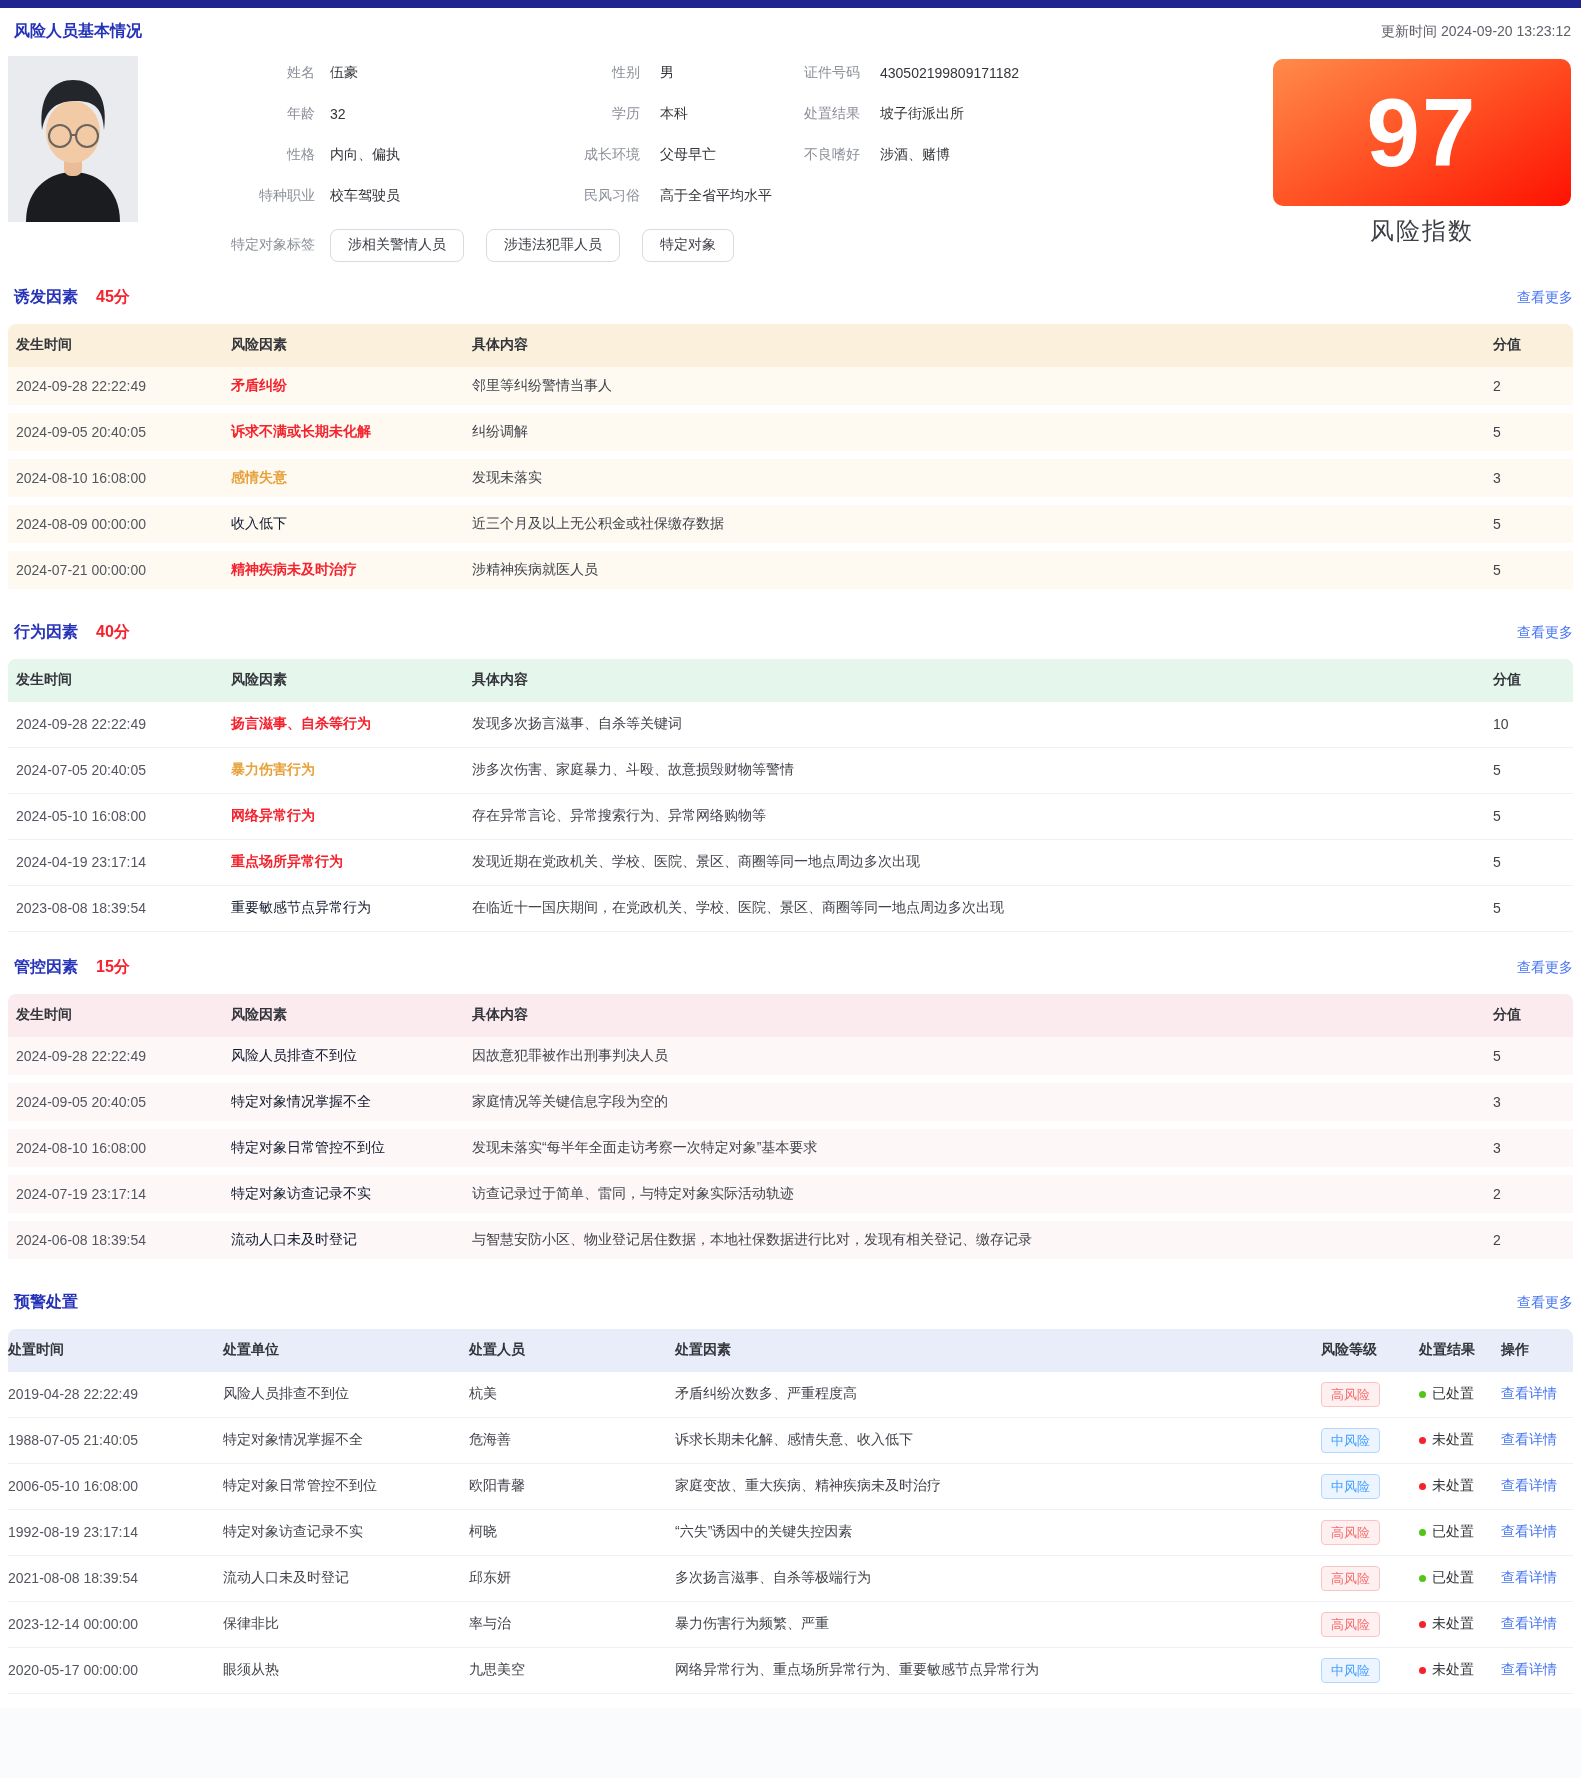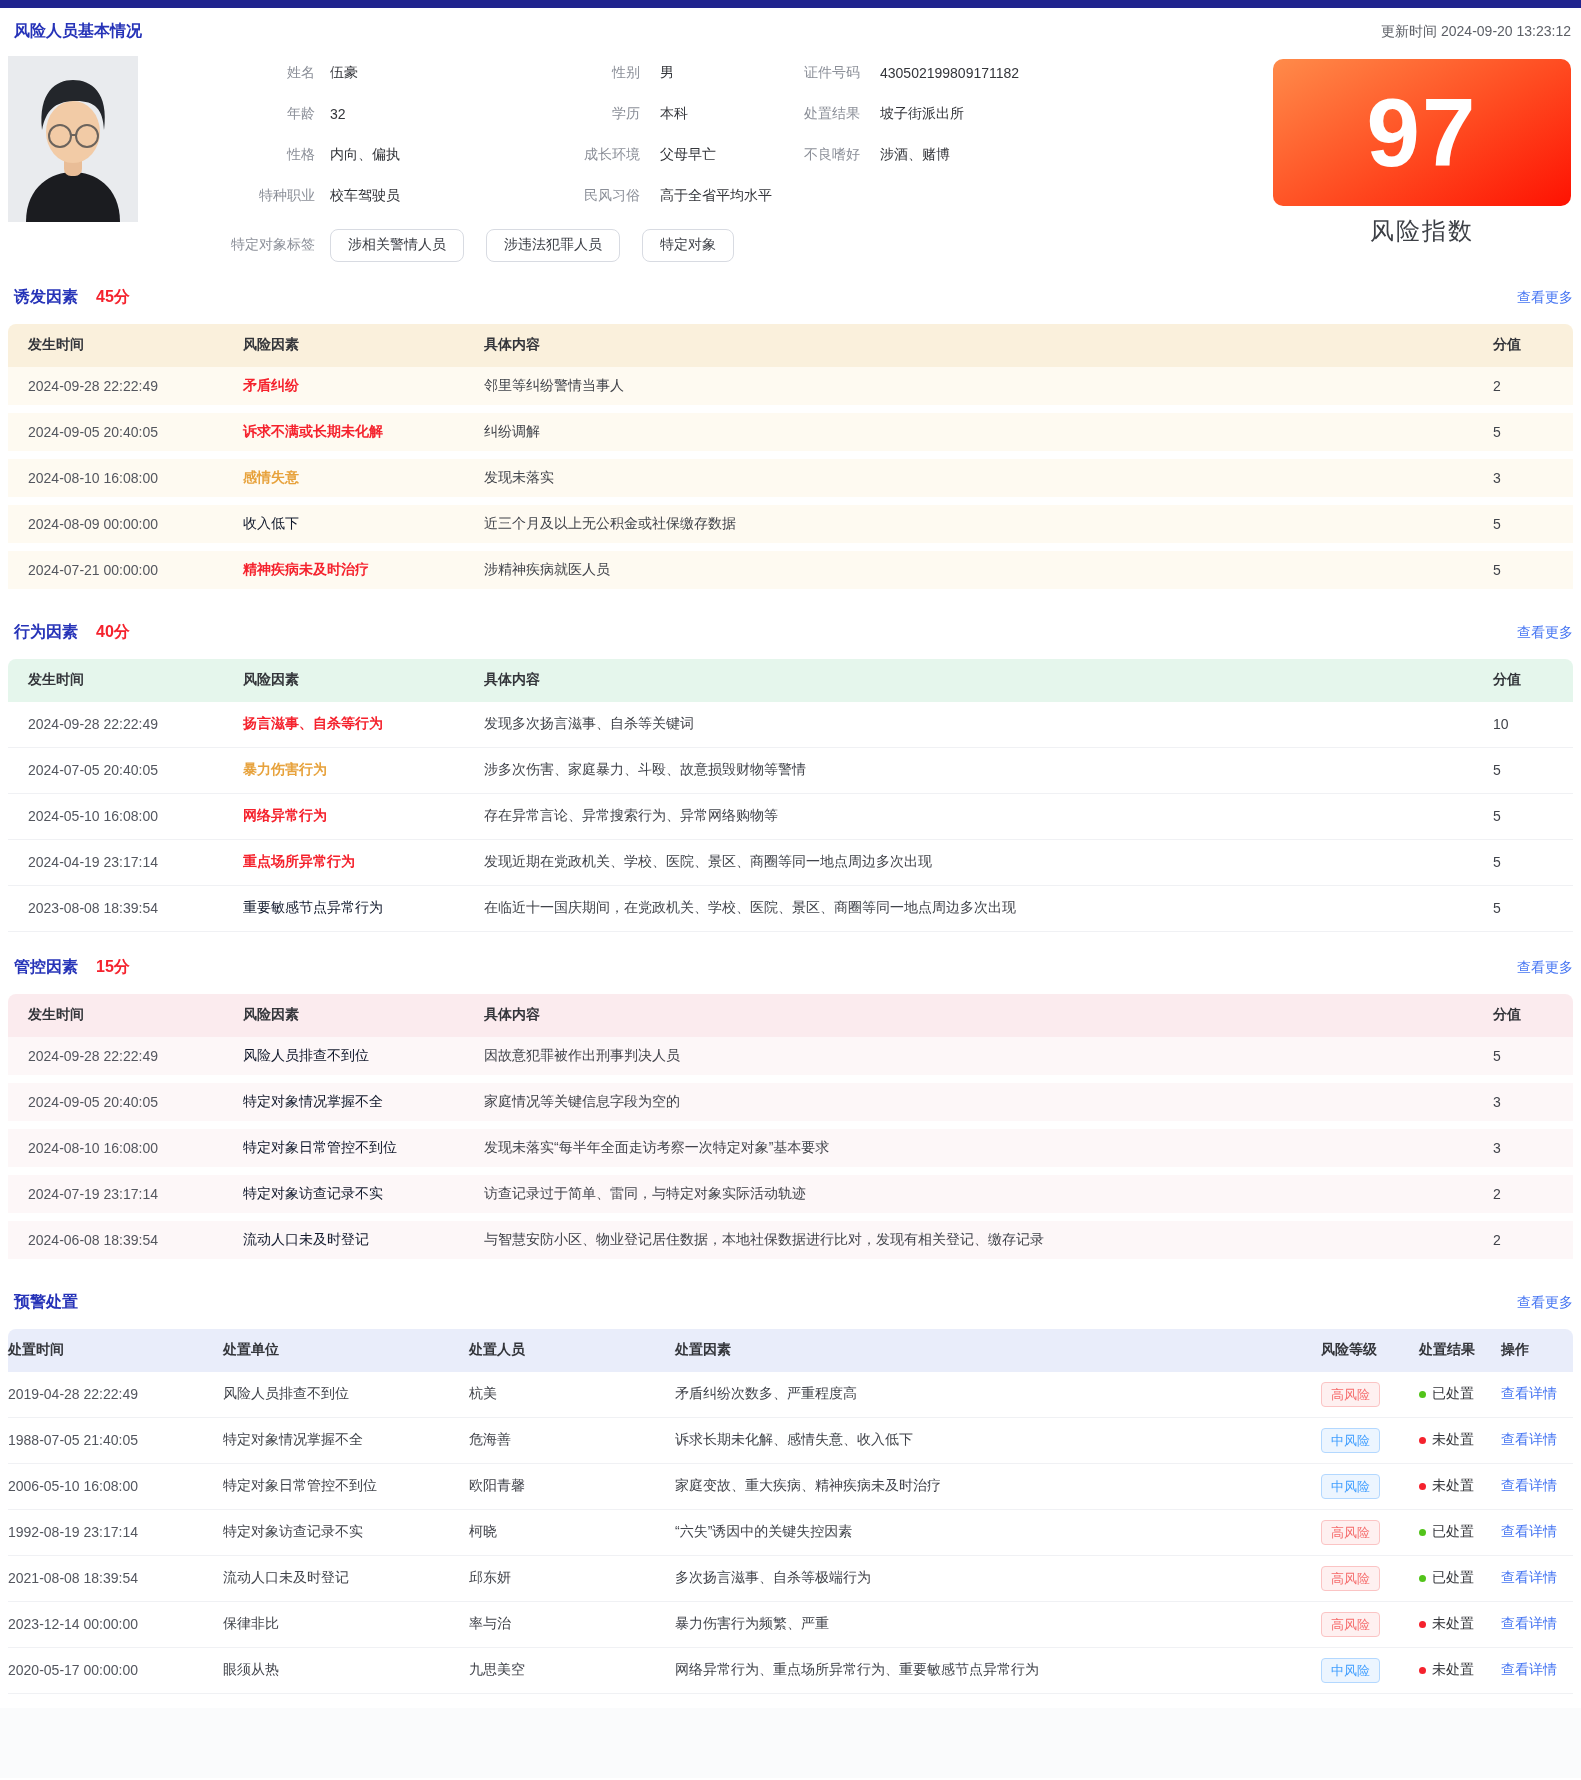--- a/index.html
+++ b/index.html
@@ -53,21 +53,21 @@
   .theme-warm  .fhead{background:#faf0dc;}
   .theme-warm  .frow{background:#fefaf1;border-bottom:8px solid #fff;}
   .theme-green .fhead{background:#e5f6ec;}
   .theme-green .frow{background:#fff;border-bottom:1px solid #f0f1f4;}
   .theme-pink  .fhead{background:#fbebee;}
   .theme-pink  .frow{background:#fdf7f8;border-bottom:8px solid #fff;}
   .theme-blue  .fhead{background:#e9edfa;}
   .theme-blue  .frow{background:#fff;border-bottom:1px solid #f0f1f4;}
 
   
-  .c-time{width:215px;padding-left:20px;color:#53565e;flex:none;}
+  .c-time{width:215px;padding-left:8px;color:#53565e;flex:none;}
   .c-factor{width:241px;flex:none;}
   .c-content{flex:1;padding-right:12px;color:#40434a;}
   .c-score{width:80px;flex:none;color:#40434a;}
 
   .tone-red{color:#f5222d;font-weight:bold;}
   .tone-orange{color:#e7a23c;font-weight:bold;}
   .tone-normal{color:#0f172a;}
 
   
   .d-time{width:215px;color:#53565e;flex:none;}

